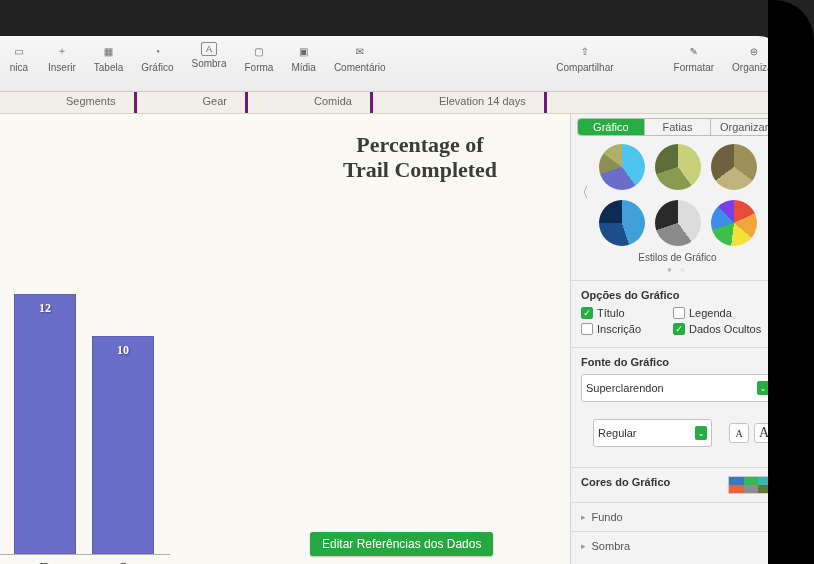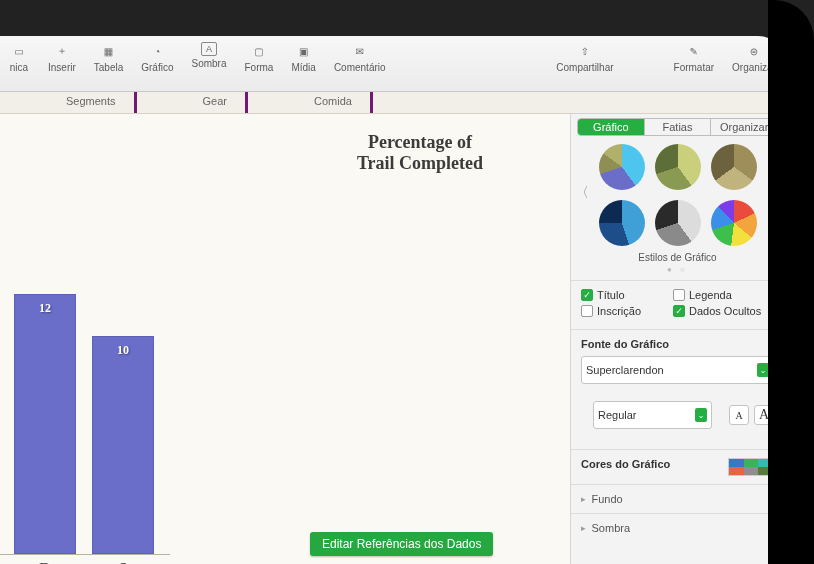--- a/index.html
+++ b/index.html
@@ -12,21 +12,21 @@
   .tool { display:flex; flex-direction:column; align-items:center; gap:2px; cursor:default; }
   .tool .ic { width:22px; height:18px; display:flex; align-items:center; justify-content:center; color:#6a6a6a; }
   .spacer { flex:1; }
 
   
   .sheettabs { height:22px; background:#f1efe7; border-bottom:1px solid #d7d3c6; display:flex; font-size:11px; color:#666; }
   .sheettabs>div { padding:3px 18px; border-right:3px solid #701a75;margin-left:48px; }
 
   
   .canvas { position:absolute; top:78px; left:0; right:214px; bottom:0; background:#faf9f3; overflow:hidden; }
-  .chart-title { position:absolute; top:18px; left:280px; width:280px; text-align:center; font-family:"Superclarendon", Georgia, serif; font-weight:600; font-size:18px; color:#3b3b3b; line-height:1.15; }
+  .chart-title { position:absolute; top:18px; left:280px; width:280px; text-align:center; font-family:"Superclarendon", Georgia, serif; font-weight:600; font-size:22px; color:#3b3b3b; line-height:1.15; }
 
   
   .bar-area { position:absolute; left:0; top:100px; width:170px; height:370px; }
   .bar { position:absolute; bottom:30px; width:62px; background:#6a6ec9; border:1px solid rgba(0,0,0,.1); }
   .bar1 { left:14px; height:260px; }
   .bar2 { left:92px; height:218px; }
   .bar-lbl { position:absolute; top:6px; left:0; right:0; text-align:center; color:#fff; font-weight:700; font-size:12px; font-family:Georgia,serif; text-shadow:1px 1px 2px rgba(0,0,0,.4);}
   .xlab { position:absolute; bottom:6px; width:62px; text-align:center; font-family:Georgia,serif; font-size:16px; color:#444;}
   .xlab1{left:14px}.xlab2{left:92px}
   .baseline { position:absolute; left:0; right:0; bottom:29px; height:1px; background:#b7b2a1;}
@@ -125,20 +125,21 @@
     <div class="tool">
       <span class="ic">⊜</span>
       <span>Organizar</span>
     </div>
   </div>
 
   <div class="sheettabs">
     <div>Segments</div>
     <div>Gear</div>
     <div>Comida</div>
+    <div>Elevation 14 days</div>
   </div>
 
   <div class="canvas">
     <div class="chart-title" style="white-space:pre-line">Percentage of
 Trail Completed</div>
 
     <div class="bar-area">
       <div class="baseline"></div>
       <div class="bar bar1">
           <div class="bar-lbl">12</div>
@@ -170,20 +171,21 @@
         <div class="sw" style="background:conic-gradient(#9d8e5a 0 35%,#c0b37d 35% 65%,#6d623e 65% 100%)"></div>
         <div class="sw" style="background:conic-gradient(#3ea0d6 0 45%,#1e4e8a 45% 75%,#0d2a52 75% 100%)"></div>
         <div class="sw" style="background:conic-gradient(#dcdcdc 0 40%,#8a8a8a 40% 70%,#2a2a2a 70% 100%)"></div>
         <div class="sw" style="background:conic-gradient(#e94b3c 0 18%,#f2a53c 18% 36%,#f2e13c 36% 52%,#3cbf4b 52% 70%,#3c8fe9 70% 88%,#7b3ce9 88% 100%)"></div>
       </div>
       <div class="styles-label">Estilos de Gráfico</div>
       <div class="dots">● ○</div>
     </div>
 
     <div class="section">
+      <div class="sec-title">Opções do Gráfico</div>
       <div class="chk-row">
         <label class="chk">
             <span class="box on">✓</span>
             <span>Título</span>
           </label>
         <label class="chk">
             <span class="box"></span>
             <span>Legenda</span>
           </label>
       </div>

